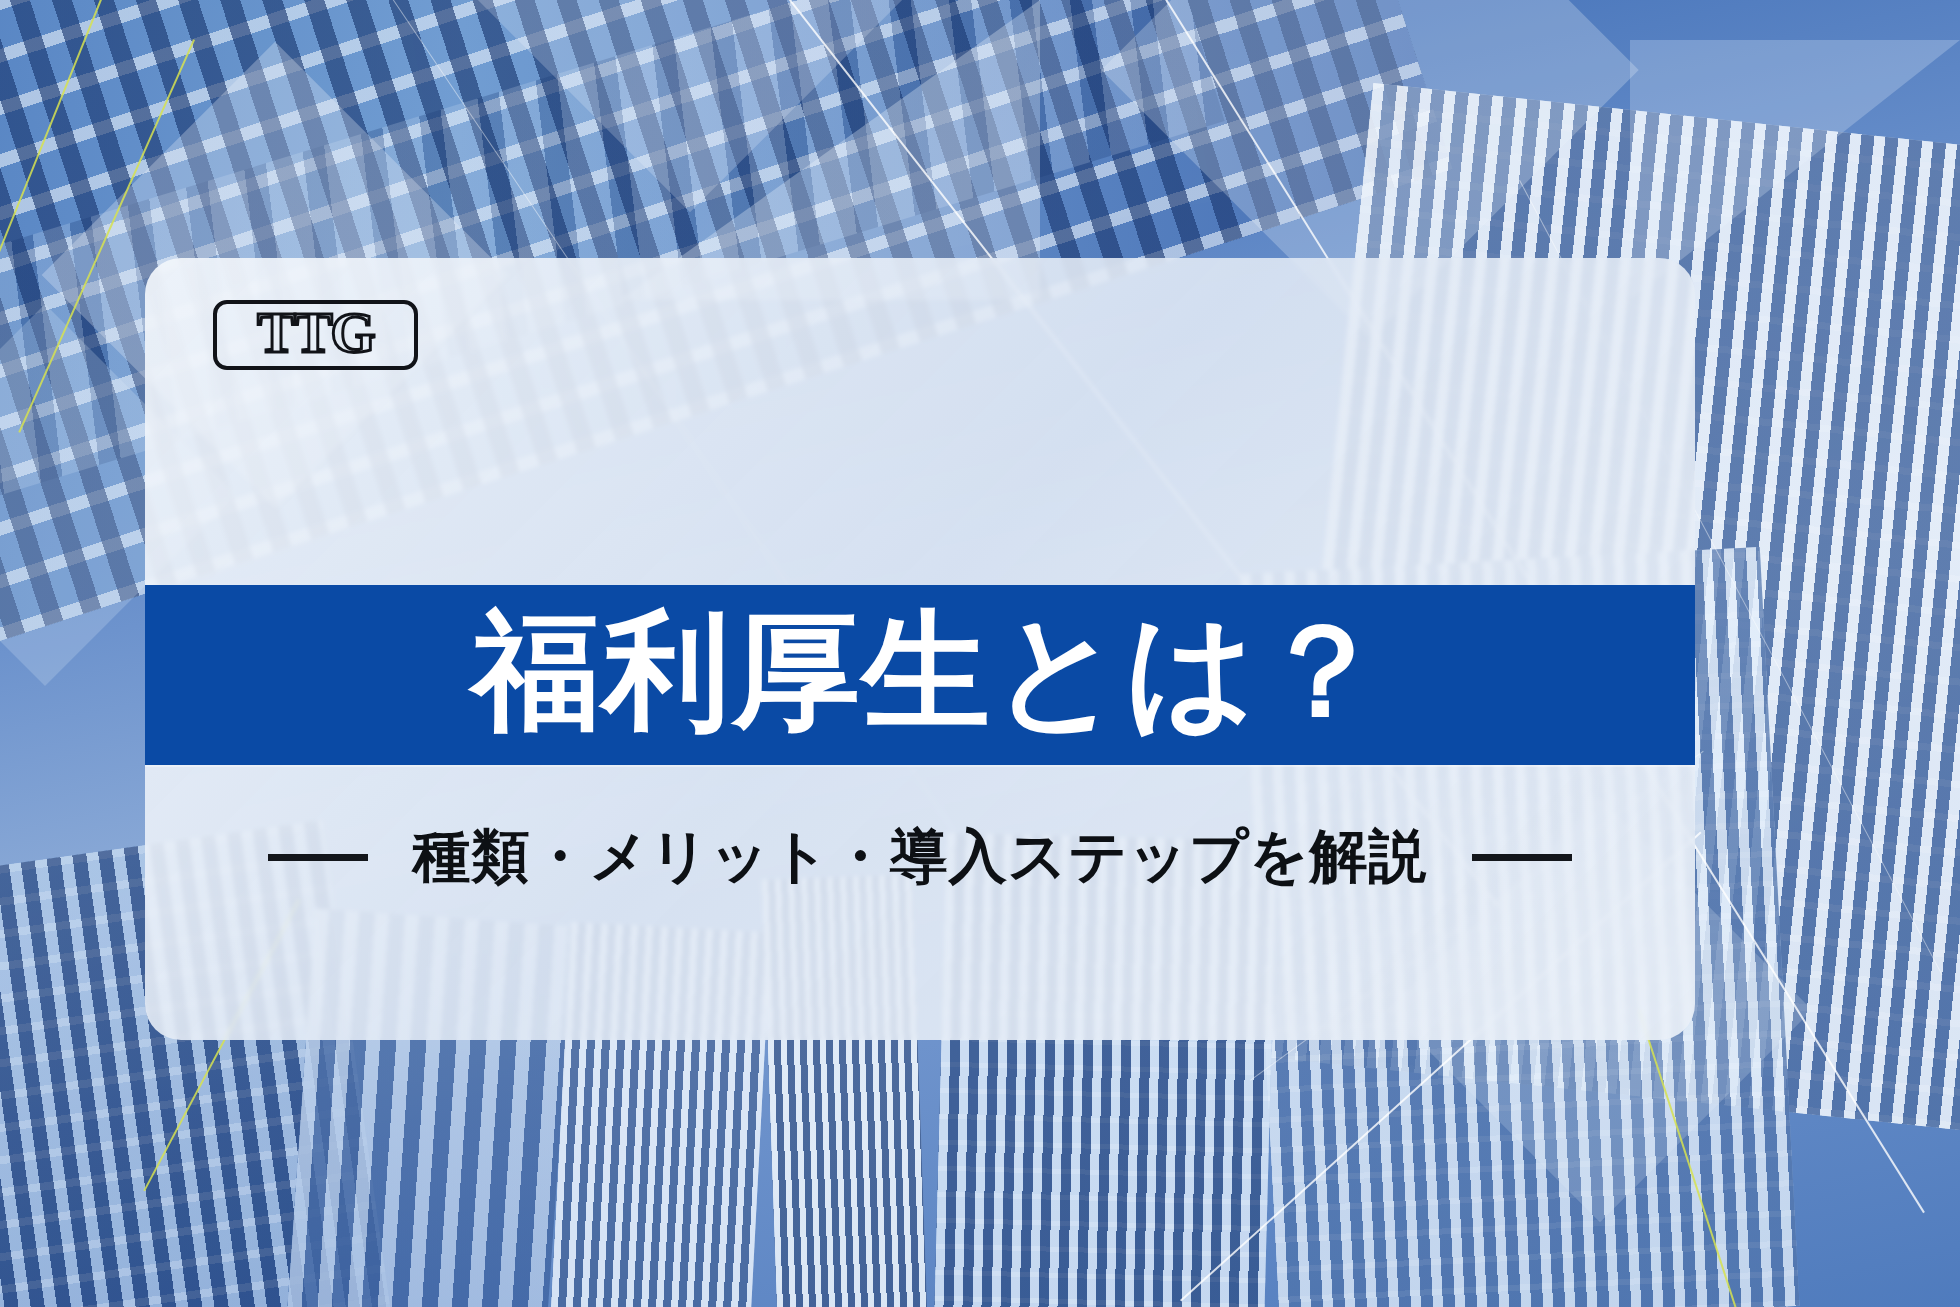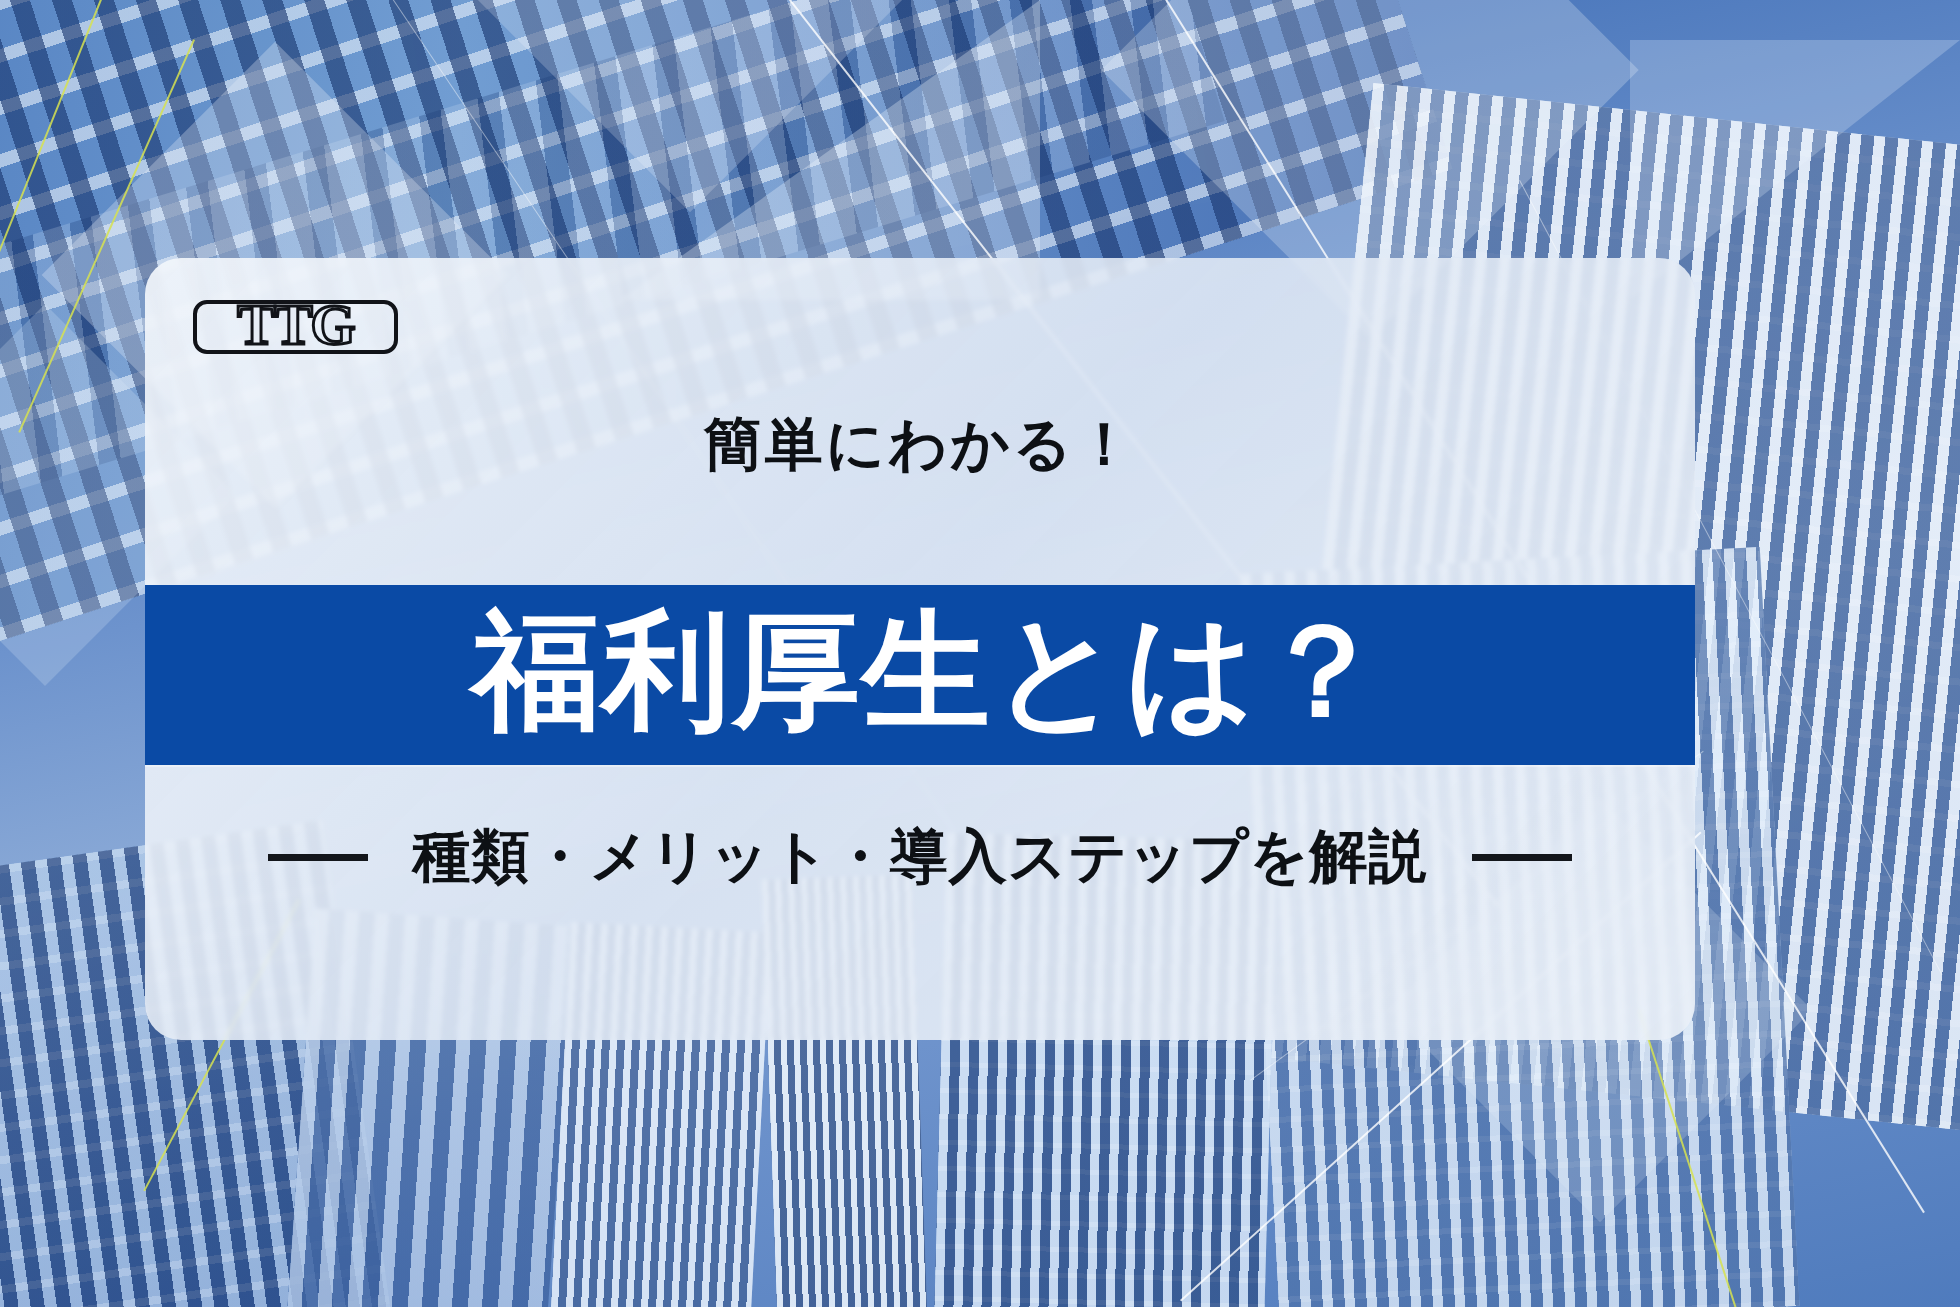--- a/index.html
+++ b/index.html
@@ -213,25 +213,26 @@
     overflow:hidden;
   }
 
   
   .logo-wrap {
     position:absolute;
     left:48px; top:42px;
     width:240px;
   }
   .logo-box {
-    width:205px; height:54px;
+    width:205px; height:70px;
     border:4px solid #111318;
     border-radius:14px;
     display:flex; align-items:center; justify-content:center;
     position:relative;
+    margin-left:20px;
   }
   .logo-letters {
     font-family:"Liberation Serif", serif;
     font-weight:700;
     font-size:58px;
     line-height:1;
     letter-spacing:-2px;
     color:transparent;
     -webkit-text-stroke:3px #111318;
     display:block;
@@ -338,21 +339,20 @@
   <div class="line lw" style="left:1180px; top:1300px; width:700px;  transform:rotate(-42deg);"></div>
 
   <div class="card">
 
     <div class="logo-wrap">
       <div class="logo-box">
         <span class="logo-letters">TTG</span>
       </div>
     </div>
 
-    <div class="eyebrow">簡単にわかる！</div>
 
     <div class="banner">
       <span class="banner-title">福利厚生とは？</span>
     </div>
 
     <div class="subtitle-row">
       <span class="rule"></span>
       <span class="subtitle">種類・メリット・導入ステップを解説</span>
       <span class="rule"></span>
     </div>

